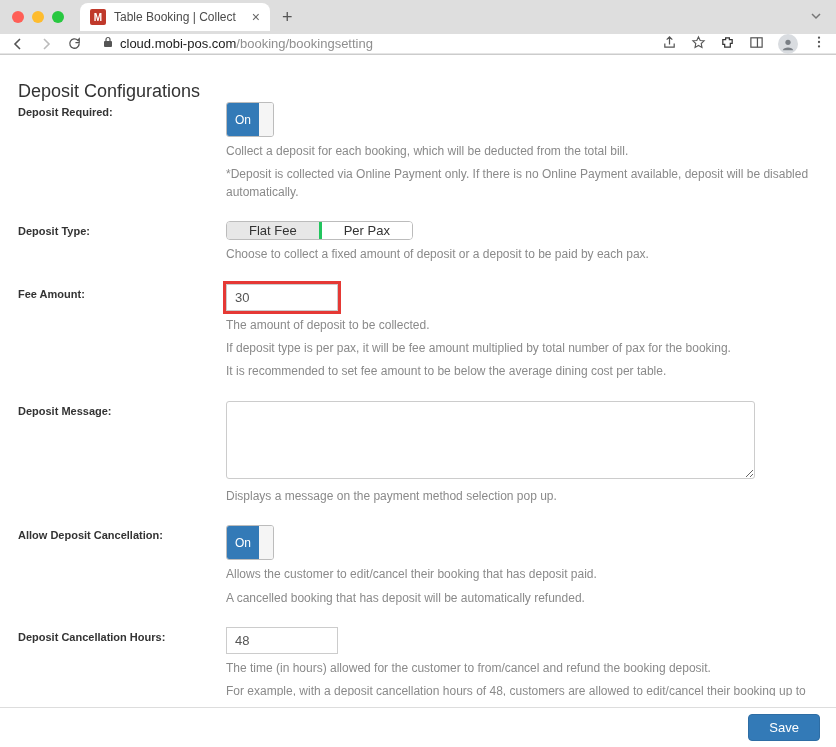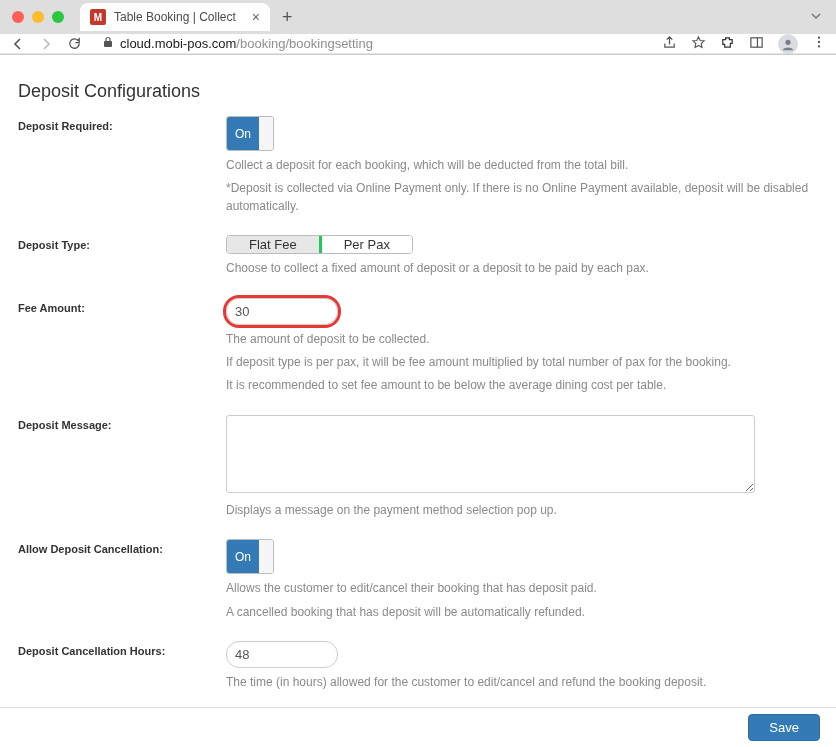--- a/index.html
+++ b/index.html
@@ -96,21 +96,20 @@
     .page {
       padding: 12px 18px 0 18px;
       height: calc(747px - 34px - 32px - 40px);
       overflow: hidden;
     }
     h2.section {
       font-size: 18px;
       font-weight: 400;
       color: #333;
       margin-top: 14px;
-      margin-bottom: 14px;
     }
     .row {
       display: flex;
       align-items: flex-start;
       margin-bottom: 20px;
     }
     .row .lbl {
       width: 208px;
       flex-shrink: 0;
       font-size: 11px;
@@ -158,21 +157,21 @@
       align-items: center;
       font-size: 13px;
       background: #fff;
       color: #333;
       border-left: 3px solid #22c55e;
     }
     .seg:first-child { border-left: none; }
     .seg.active { background: #e7e7e7; }
     .text-input {
       border: 1px solid #ccc;
-      border-radius: 13px;
+      border-radius: 0;
       padding: 5px 8px;
       font-size: 13px;
       width: 112px;
       color: #555;
     }
     .text-input.highlight {
       outline: 3px solid #e53935;
       outline-offset: 0;
     }
     textarea.text-area {
@@ -346,21 +345,21 @@
       </div>
       <div class="hint">Allows the customer to edit/cancel their booking that has deposit paid.</div>
       <div class="hint">A cancelled booking that has deposit will be automatically refunded.</div>
     </div>
   </div>
 
   <div class="row">
     <div class="lbl">Deposit Cancellation Hours:</div>
     <div class="ctrl">
       <input class="text-input" value="48" style="">
-      <div class="hint">The time (in hours) allowed for the customer to edit/cancel and refund the booking deposit.</div>
+      <div class="hint">The time (in hours) allowed for the customer to from/cancel and refund the booking deposit.</div>
       <div class="hint">For example, with a deposit cancellation hours of 48, customers are allowed to edit/cancel their booking up to 48 hours before their booking time.</div>
       
     </div>
   </div>
 
 </div>
 
 <div class="footer">
   <button class="save-btn">Save</button>
 </div>

